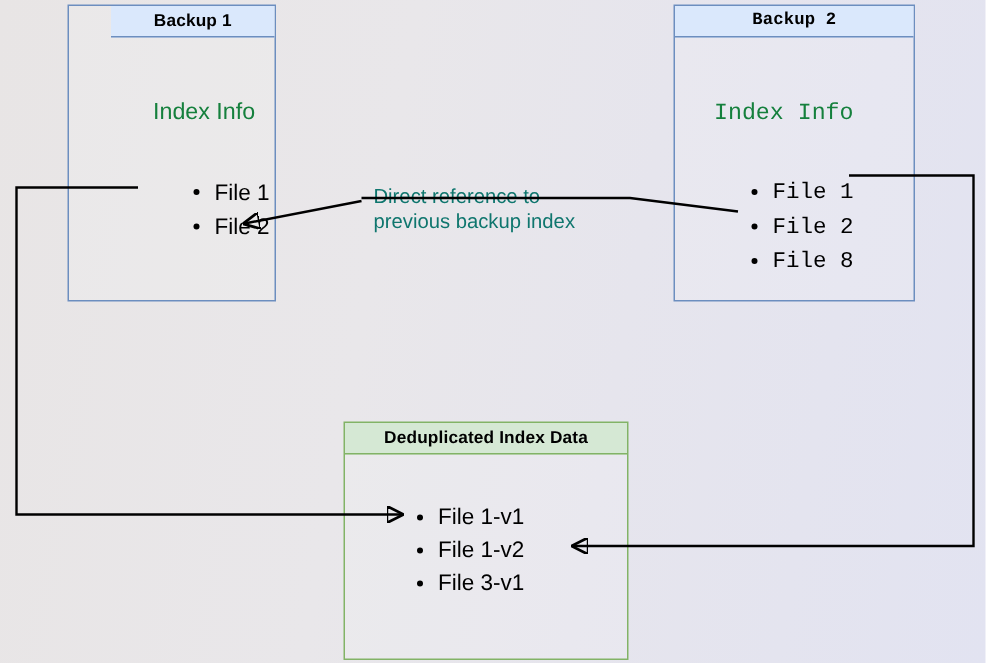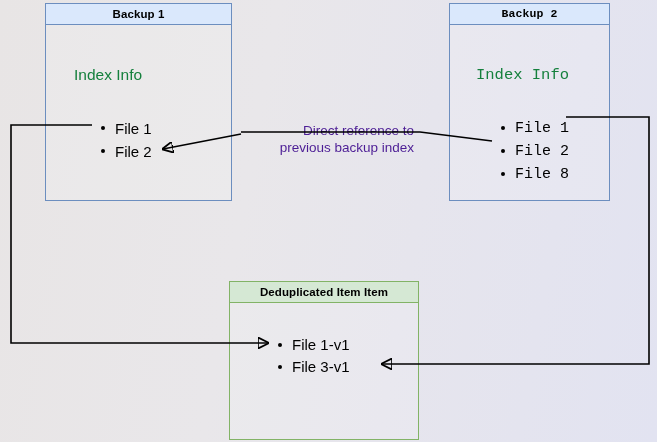--- a/index.html
+++ b/index.html
@@ -81,42 +81,42 @@
     height: 4px;
     border-radius: 50%;
     background: #000;
   }
 
   
   .annotation {
     position: absolute;
     font-size: 13.5px;
     line-height: 17px;
-    color: #4c1d95;
-    text-align: right;
+    color: #0f766e;
+    text-align: left;
     white-space: pre-line;
   }
 
   
   #edges {
     position: absolute;
     left: 0;
     top: 0;
     width: 657px;
     height: 442px;
     pointer-events: none;
   }
   #edges path, #edges line { fill: none; stroke: #000; stroke-width: 1.6px; }
 </style>
 </head>
 <body>
 
 <div id="stage">
 
-  <div class="node" style="left:45px; top:3px; width:187px; height:198px;">
+  <div class="node" style="left:45px; top:3px; width:139px; height:198px;padding-left:28px;">
     <div class="node-header">Backup 1</div>
     <div class="node-body">
       <div class="section-title" style="left:28px; top:41px;">Index Info</div>
       <ul class="bullets tight" style="left:52px; top:92px;">
         <li>File 1</li>
         <li>File 2</li>
       </ul>
     </div>
   </div>
 
@@ -126,24 +126,25 @@
       <div class="section-title" style="left:26px; top:41px;">Index Info</div>
       <ul class="bullets tight" style="left:48px; top:92px;">
         <li>File 1</li>
         <li>File 2</li>
         <li>File 8</li>
       </ul>
     </div>
   </div>
 
   <div class="node green" style="left:229px; top:281px; width:190px; height:159px;">
-    <div class="node-header">Deduplicated Item Item</div>
+    <div class="node-header">Deduplicated Index Data</div>
     <div class="node-body">
       <ul class="bullets" style="left:45px; top:31px;">
         <li>File 1-v1</li>
+        <li>File 1-v2</li>
         <li>File 3-v1</li>
       </ul>
     </div>
   </div>
 
   <div class="annotation" style="left:249px; top:122px; width:165px;">Direct reference to
 previous backup index</div>
 
   <svg id="edges" viewBox="0 0 657 442" width="657" height="442">
     <defs>

